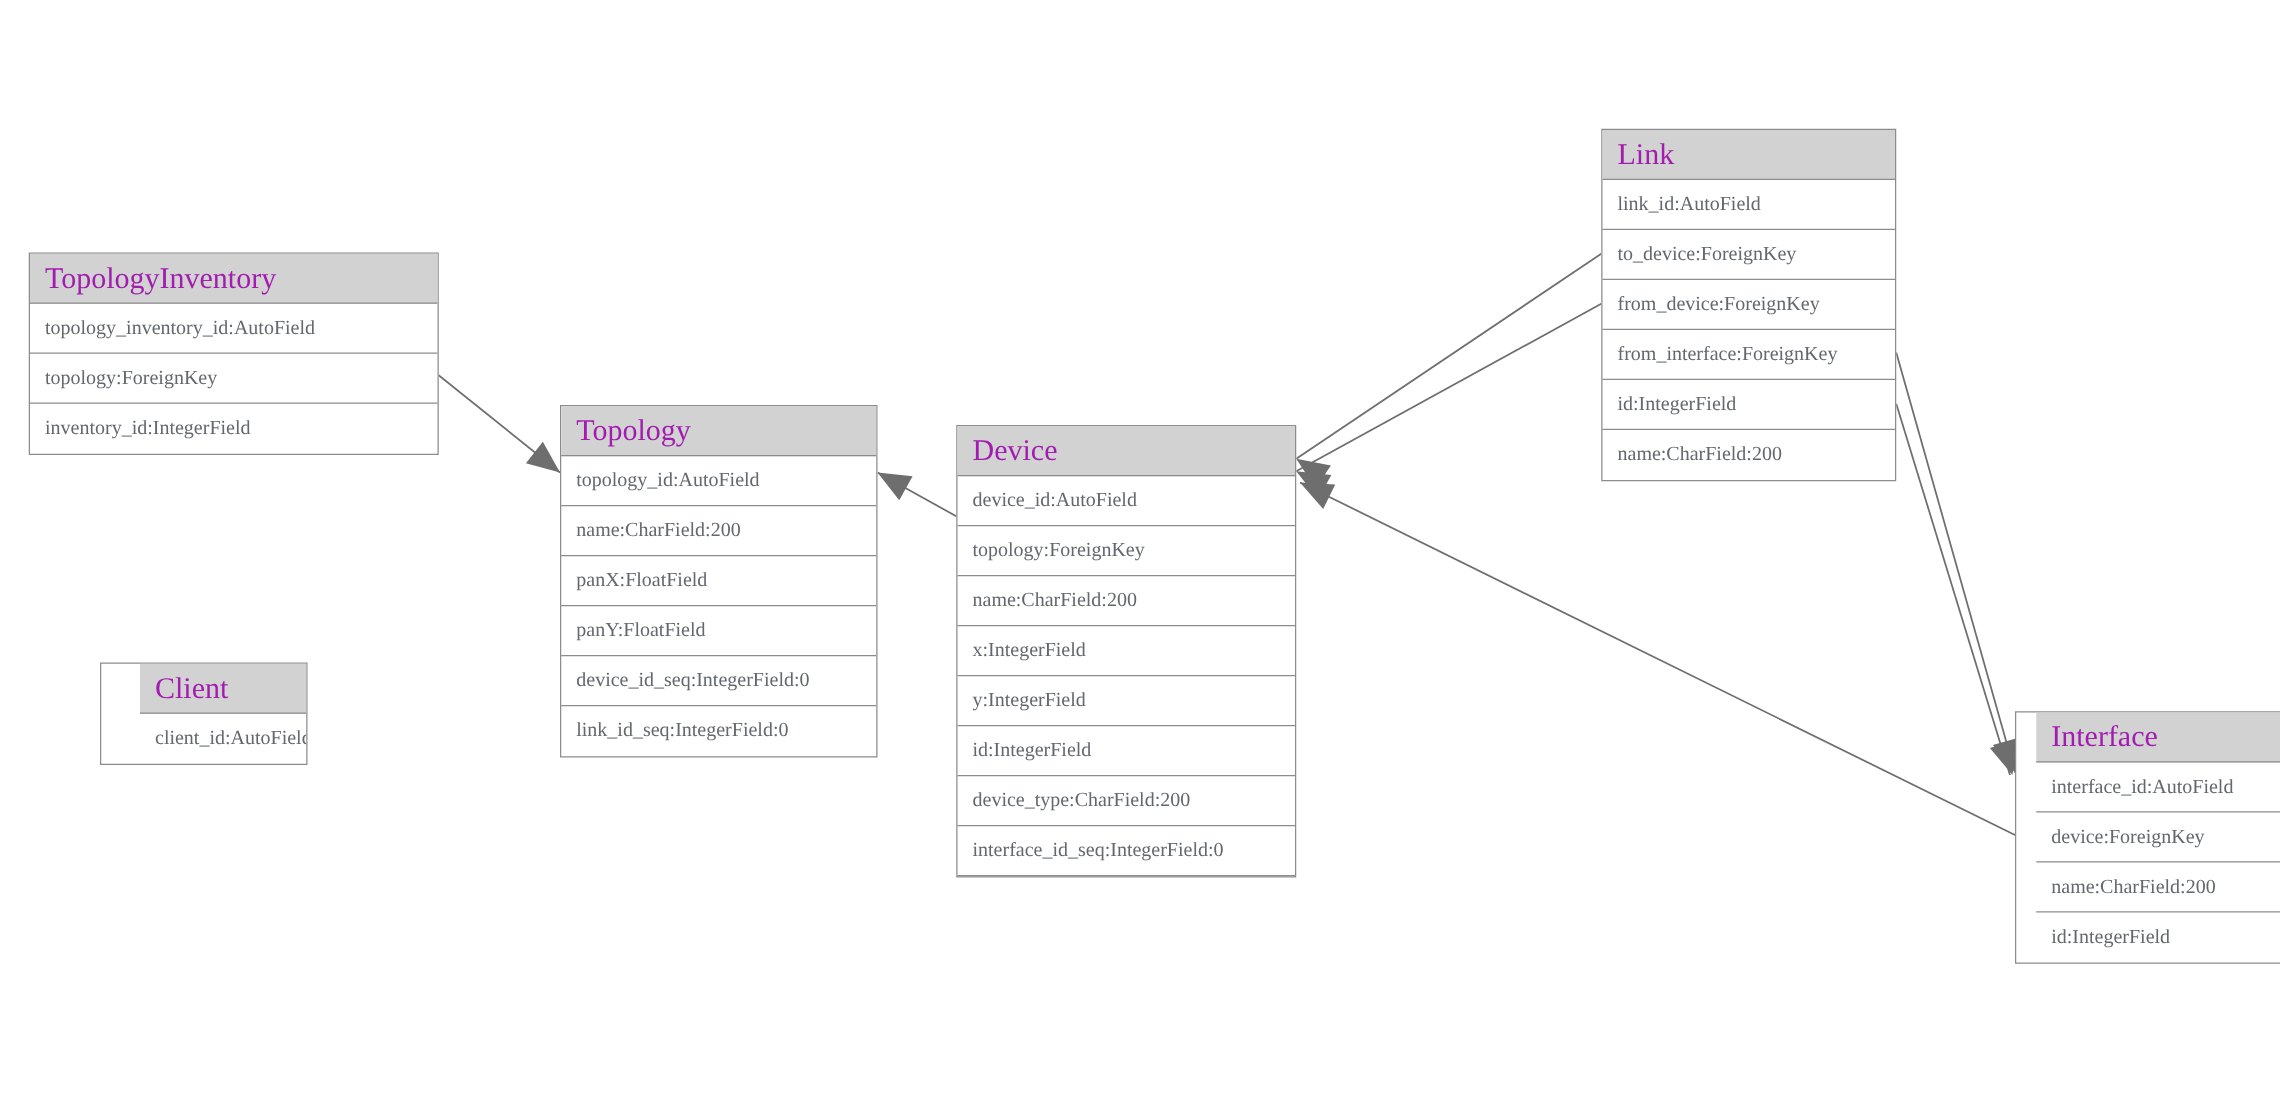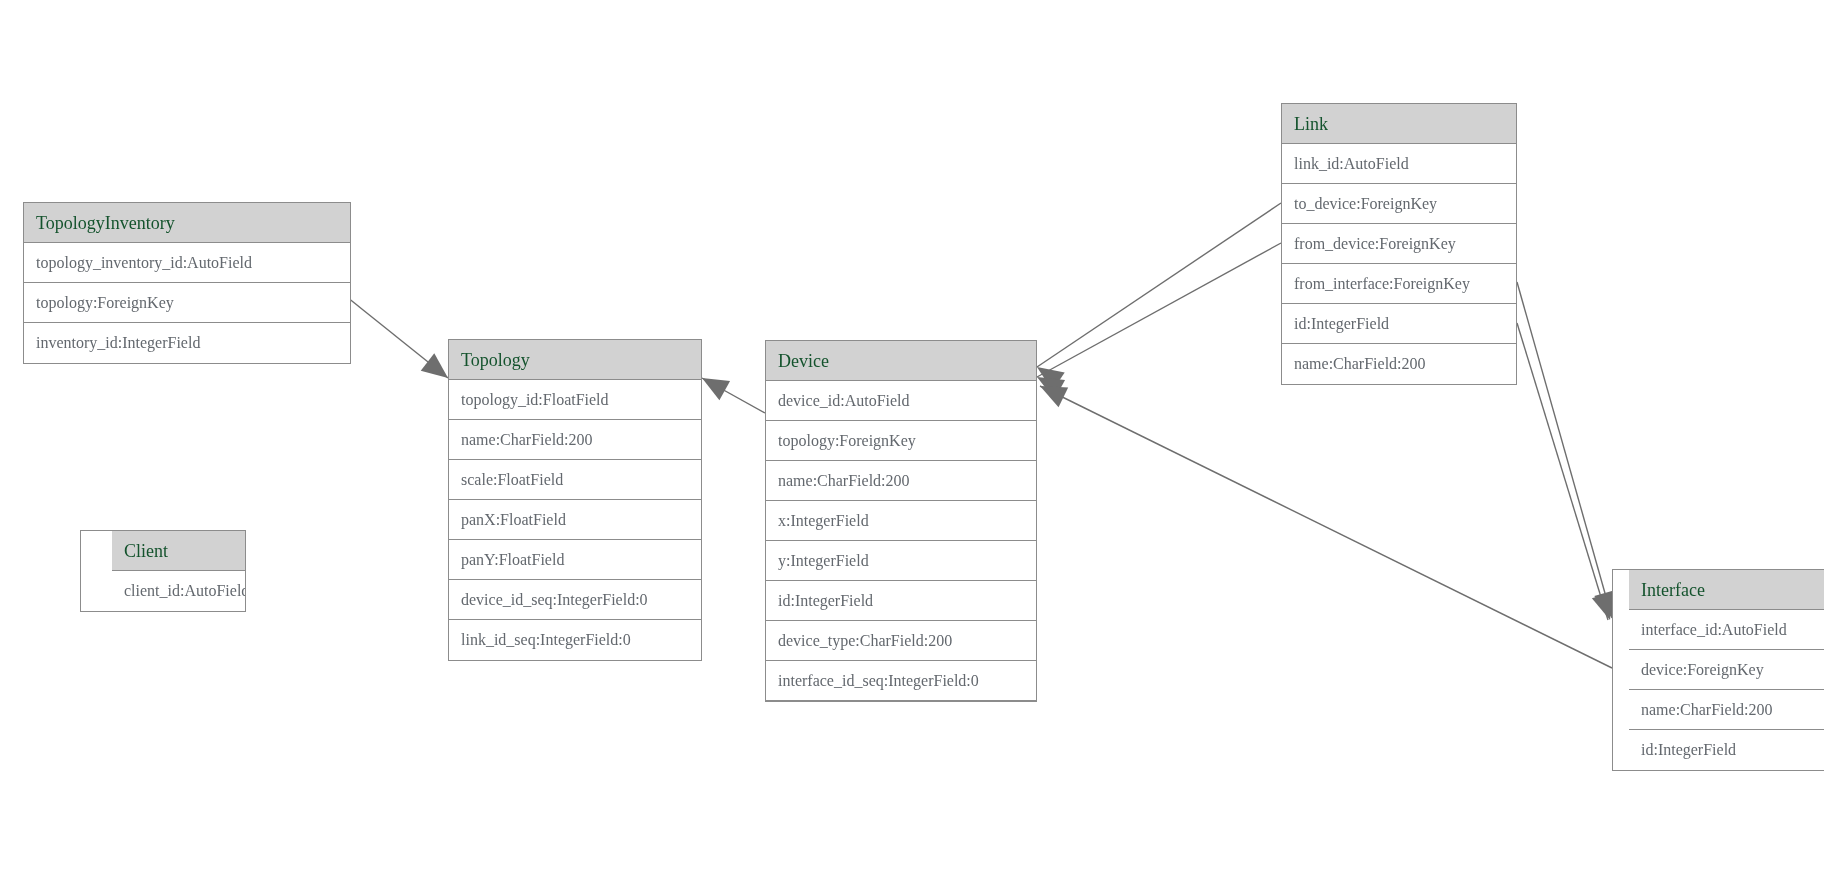--- a/index.html
+++ b/index.html
@@ -26,22 +26,22 @@
     position: absolute;
     box-sizing: border-box;
     border: 1.5px solid #8c8c8c;
     background: #ffffff;
     z-index: 2;
   }
   .entity-header {
     box-sizing: border-box;
     background: #d2d2d2;
     border-bottom: 1.5px solid #8c8c8c;
-    color: #14532d;
-    font-size: 18px;
+    color: #a21caf;
+    font-size: 24px;
     line-height: 40px;
     height: 40px;
     padding: 0 0 0 12px;
     white-space: nowrap;
     overflow: hidden;
   }
   .entity-field {
     box-sizing: border-box;
     height: 40px;
     line-height: 40px;
@@ -92,25 +92,24 @@
       </g>
     </svg>
 
   <div id="entities">
       <div class="entity" style="left: 23px; top: 167px; width: 328px; margin-top: 35px;">
         <div class="entity-header">TopologyInventory</div>
         <div class="entity-field">topology_inventory_id:AutoField</div>
         <div class="entity-field">topology:ForeignKey</div>
         <div class="entity-field last">inventory_id:IntegerField</div>
       </div>
-      <div class="entity" style="left: 448px; top: 339px; width: 254px;">
+      <div class="entity" style="left: 448px; top: 324px; width: 254px;">
         <div class="entity-header">Topology</div>
-        <div class="entity-field">topology_id:FloatField</div>
+        <div class="entity-field">topology_id:AutoField</div>
         <div class="entity-field">name:CharField:200</div>
-        <div class="entity-field">scale:FloatField</div>
         <div class="entity-field">panX:FloatField</div>
         <div class="entity-field">panY:FloatField</div>
         <div class="entity-field">device_id_seq:IntegerField:0</div>
         <div class="entity-field last">link_id_seq:IntegerField:0</div>
       </div>
       <div class="entity" style="left: 765px; top: 316px; width: 272px; margin-top: 24px;">
         <div class="entity-header">Device</div>
         <div class="entity-field">device_id:AutoField</div>
         <div class="entity-field">topology:ForeignKey</div>
         <div class="entity-field">name:CharField:200</div>

